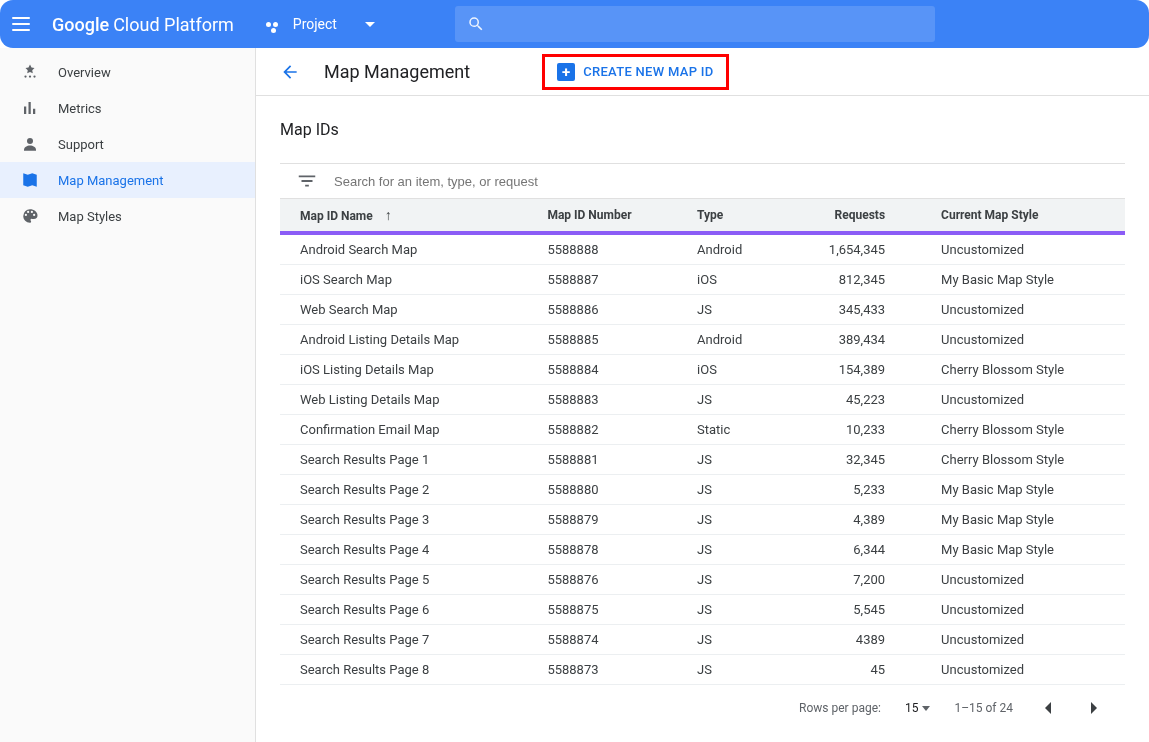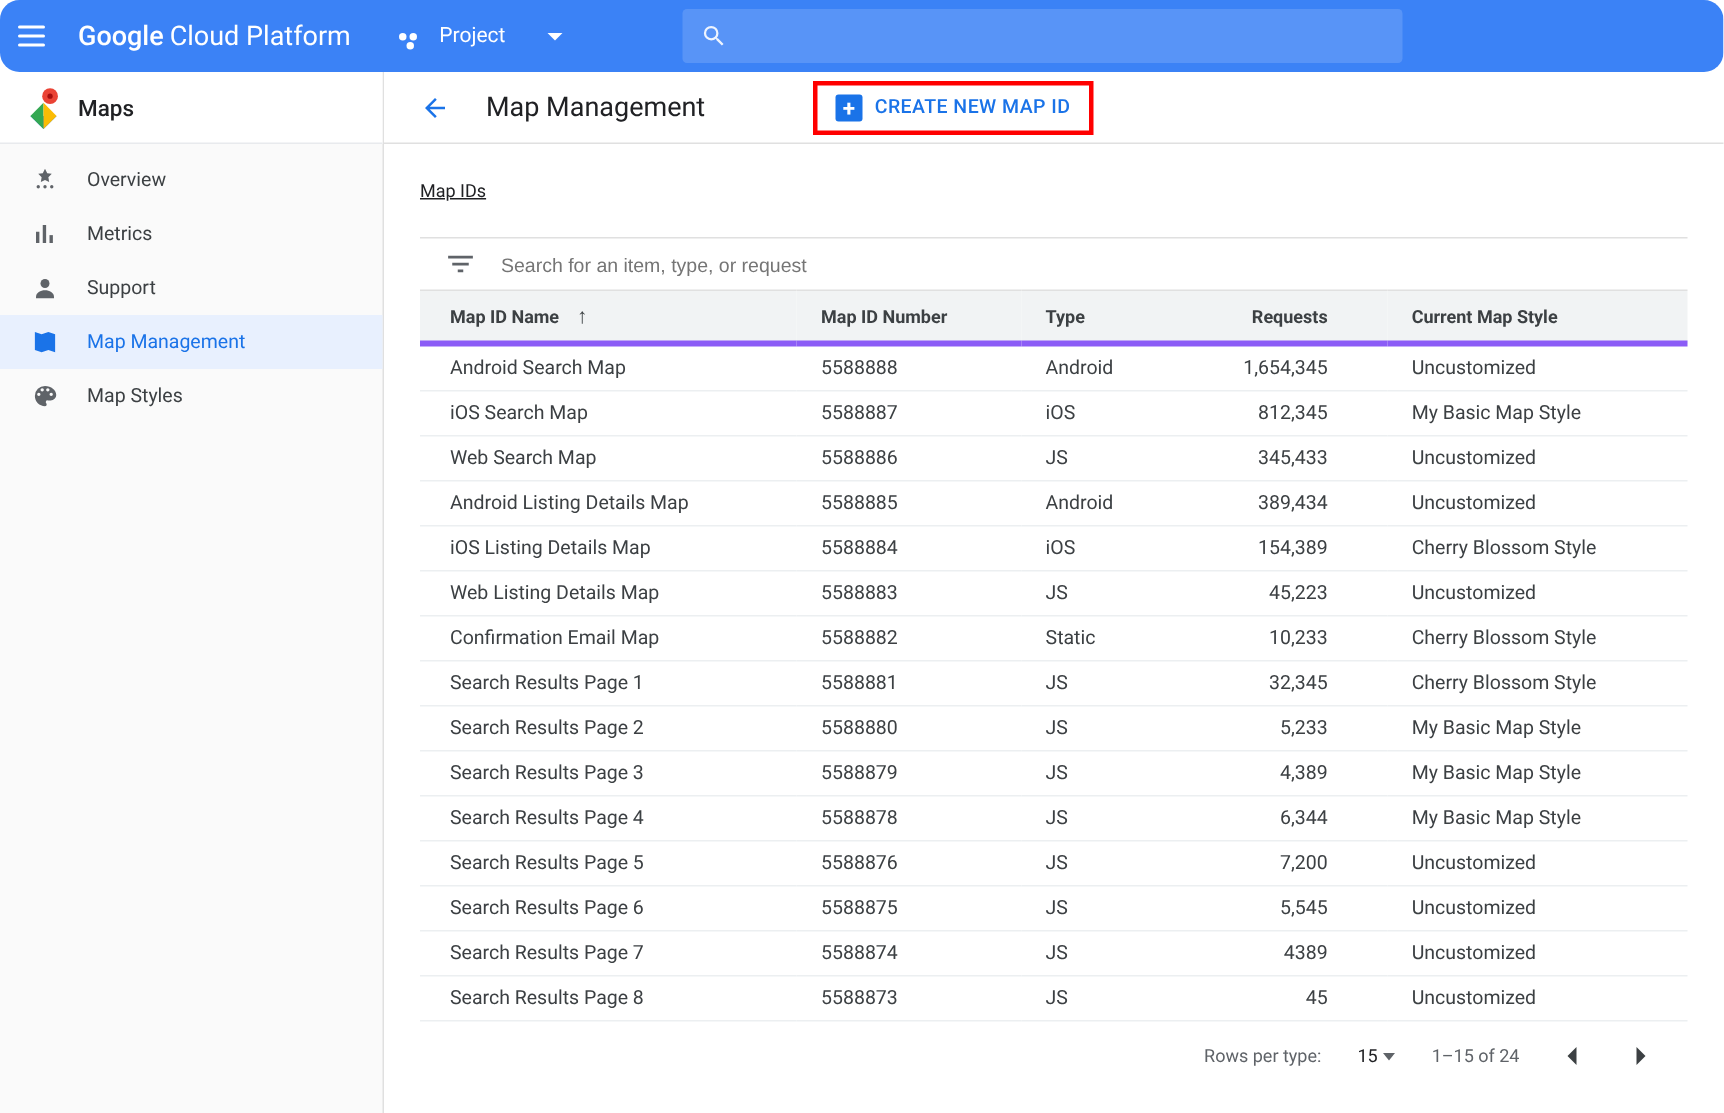--- a/index.html
+++ b/index.html
@@ -33,21 +33,21 @@
   
   .main { flex: 1; overflow: auto; }
   .pagehead { height: 48px; display: flex; align-items: center; padding: 0 24px; border-bottom: 1px solid #e0e0e0; gap: 24px; }
   .back-arrow { width: 20px; height: 20px; cursor: pointer; color: #1a73e8; }
   .back-arrow svg { width: 20px; height: 20px; fill: currentColor; }
   .pagehead h1 { font-size: 18px; font-weight: 400; color: #202124; margin-right: 48px; }
   .create-btn-wrap { border: 3px solid #f00; padding: 6px 12px; display: flex; align-items: center; }
   .create-btn { display: flex; align-items: center; gap: 8px; color: #1a73e8; font-weight: 500; font-size: 13px; letter-spacing: .3px; cursor: pointer; }
   .plus-ic { width: 18px; height: 18px; background: #1a73e8; color: #fff; display: flex; align-items: center; justify-content: center; font-size: 15px; font-weight: 700; border-radius: 2px; }
   .content { padding: 24px; }
-  .content h3 { font-size: 12px; font-weight: 400; color: #202124; margin-bottom: 24px; text-decoration: underline; }
+  .content h3 { font-size: 16px; font-weight: 400; color: #202124; margin-bottom: 24px; }
   .filterbar { display: flex; align-items: center; gap: 16px; padding: 6px 16px; border-top: 1px solid #e0e0e0; }
   .filterbar svg { width: 22px; height: 22px; fill: #5f6368; }
   .filterbar input { border: none; outline: none; font-size: 13px; color: #8b5cf6; flex: 1; }
   table { width: 100%; border-collapse: collapse; }
   thead th { text-align: left; font-size: 12px; font-weight: 700; color: #3c4043; background: #f1f3f4; padding: 8px 16px; border-top: 1px solid #e0e0e0; border-bottom: 4px solid #8b5cf6; }
   thead th:first-child { padding-left: 20px; }
   .sort-arrow { margin-left: 12px; font-size: 14px; }
   tbody td { font-size: 13px; color: #3c4043; padding: 7px 16px; border-bottom: 1px solid #eceff1; }
   tbody td:first-child { padding-left: 20px; }
   td.num { text-align: right; padding-right: 40px; }
@@ -83,32 +83,20 @@
     <svg viewBox="0 0 24 24">
         <path d="M15.5 14h-.79l-.28-.27A6.47 6.47 0 0016 9.5 6.5 6.5 0 109.5 16a6.47 6.47 0 004.23-1.57l.27.28v.79l5 4.99L20.49 19l-4.99-5zm-6 0A4.5 4.5 0 1114 9.5 4.5 4.5 0 019.5 14z"></path>
       </svg>
     <input style="">
   </div>
 </div>
 
 <div class="shell">
 
   <div class="sidebar">
-    <div class="side-head">
-      <span class="maps-logo">
-        <svg viewBox="0 0 24 32" width="22" height="28">
-          <path fill="#1a73e8" d="M2 22 L12 32 L22 22 Z"></path>
-          <path fill="#34a853" d="M2 22 L12 12 L12 32 Z"></path>
-          <path fill="#fbbc04" d="M12 12 L22 22 L12 32 Z"></path>
-          <circle cx="17" cy="7" r="6" fill="#ea4335"></circle>
-          <circle cx="17" cy="7" r="2" fill="#a50e0e"></circle>
-        </svg>
-      </span>
-      <h2>Maps</h2>
-    </div>
     <div class="side-items" id="side-items">
         <div class="side-item">
           <span class="ic">
             <svg viewBox="0 0 24 24">
               <path d="M12 2l2 4 4 .5-3 3 .7 4.2L12 12l-3.7 1.7L9 9.5 6 6.5 10 6z"></path>
               <circle cx="6" cy="18" r="1.5"></circle>
               <circle cx="12" cy="18" r="1.5"></circle>
               <circle cx="18" cy="18" r="1.5"></circle>
             </svg>
           </span>
@@ -293,21 +281,21 @@
               <td>Search Results Page 8</td>
               <td>5588873</td>
               <td>JS</td>
               <td class="num">45</td>
               <td>Uncustomized</td>
             </tr>
           </tbody>
       </table>
 
       <div class="pager">
-        <span>Rows per type:</span>
+        <span>Rows per page:</span>
         <span class="rpp-sel">
           <span>15</span>
           <span class="caret2"></span>
         </span>
         <span>1–15 of 24</span>
         <span class="nav">
           <svg viewBox="0 0 8 14">
               <path d="M7 1 1 7l6 6"></path>
             </svg>
         </span>

